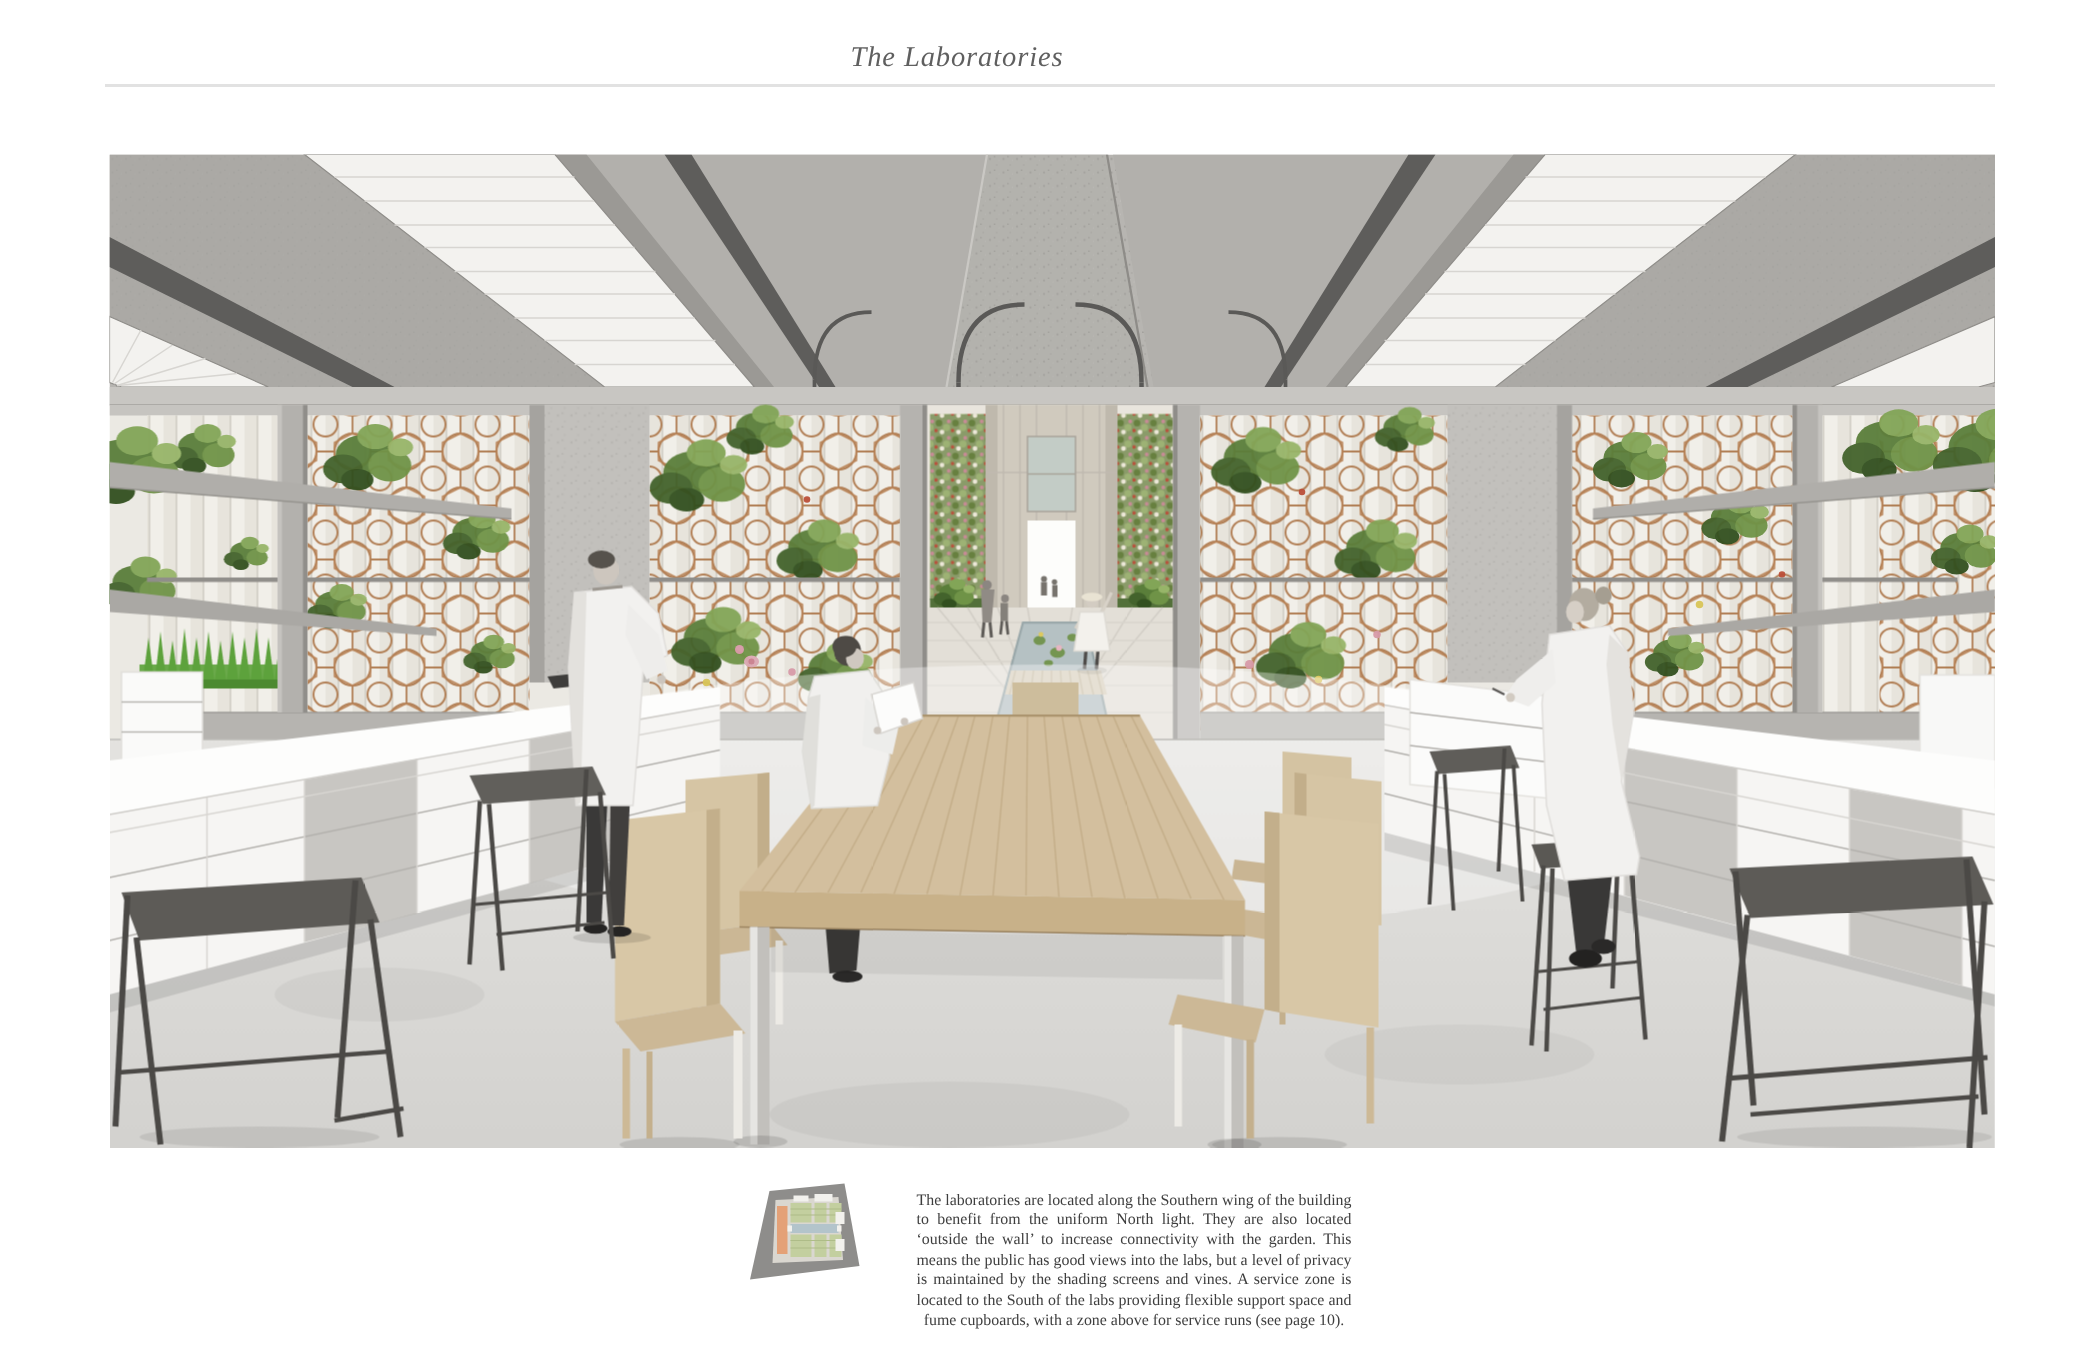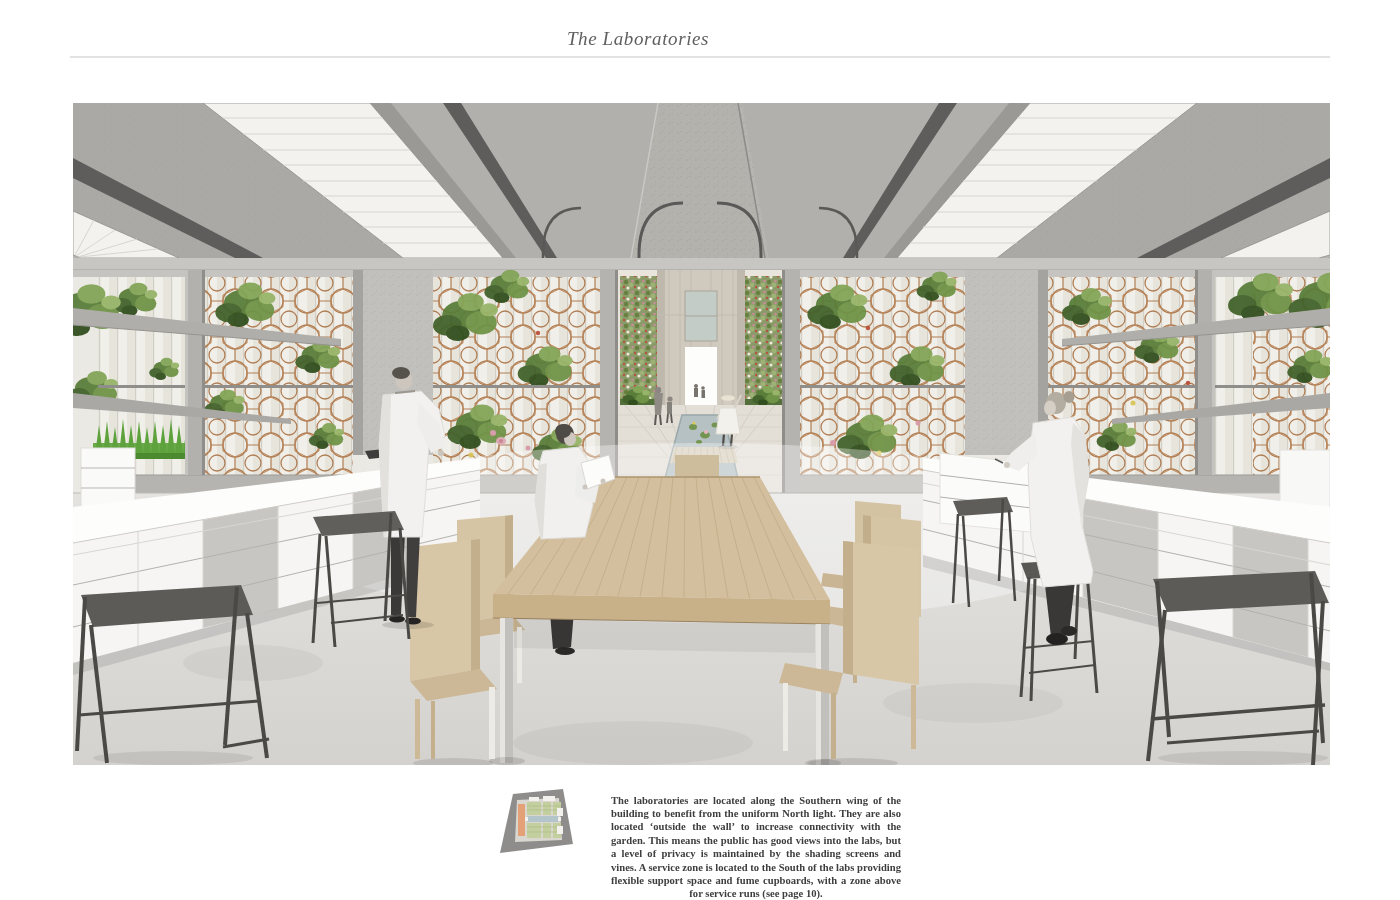--- a/index.html
+++ b/index.html
@@ -6,21 +6,21 @@
   body{width:1400px;height:900px;position:relative;overflow:hidden;
        font-family:"Liberation Serif", serif;}
   .page-title{position:absolute;top:28px;left:0;width:1276px;text-align:center;
       font-style:italic;font-size:19px;letter-spacing:.6px;color:#5f5f5f;}
   .title-rule{position:absolute;top:56px;left:70px;width:1260px;height:2px;
       background:#e2e2e2;}
   .render-figure{position:absolute;left:73px;top:103px;width:1257px;height:662px;margin:0;}
   .footer-plan{position:absolute;left:499px;top:786px;width:90px;height:78px;}
   .footer-caption{position:absolute;left:611px;top:783px;width:290px;
       font-size:10.6px;line-height:13.4px;color:#3e3e3e;
-      text-align:justify;text-align-last:center;font-weight:bold;}
+      text-align:justify;text-align-last:center;}
 </style>
 </head>
 <body>
 
 <div class="page-title">The Laboratories</div>
 <div class="title-rule"></div>
 
 <figure class="render-figure" role="img" aria-label="laboratory-interior-rendering">
 <svg width="1257" height="662" viewBox="0 0 1257 662" xmlns="http://www.w3.org/2000/svg">
 <defs>

